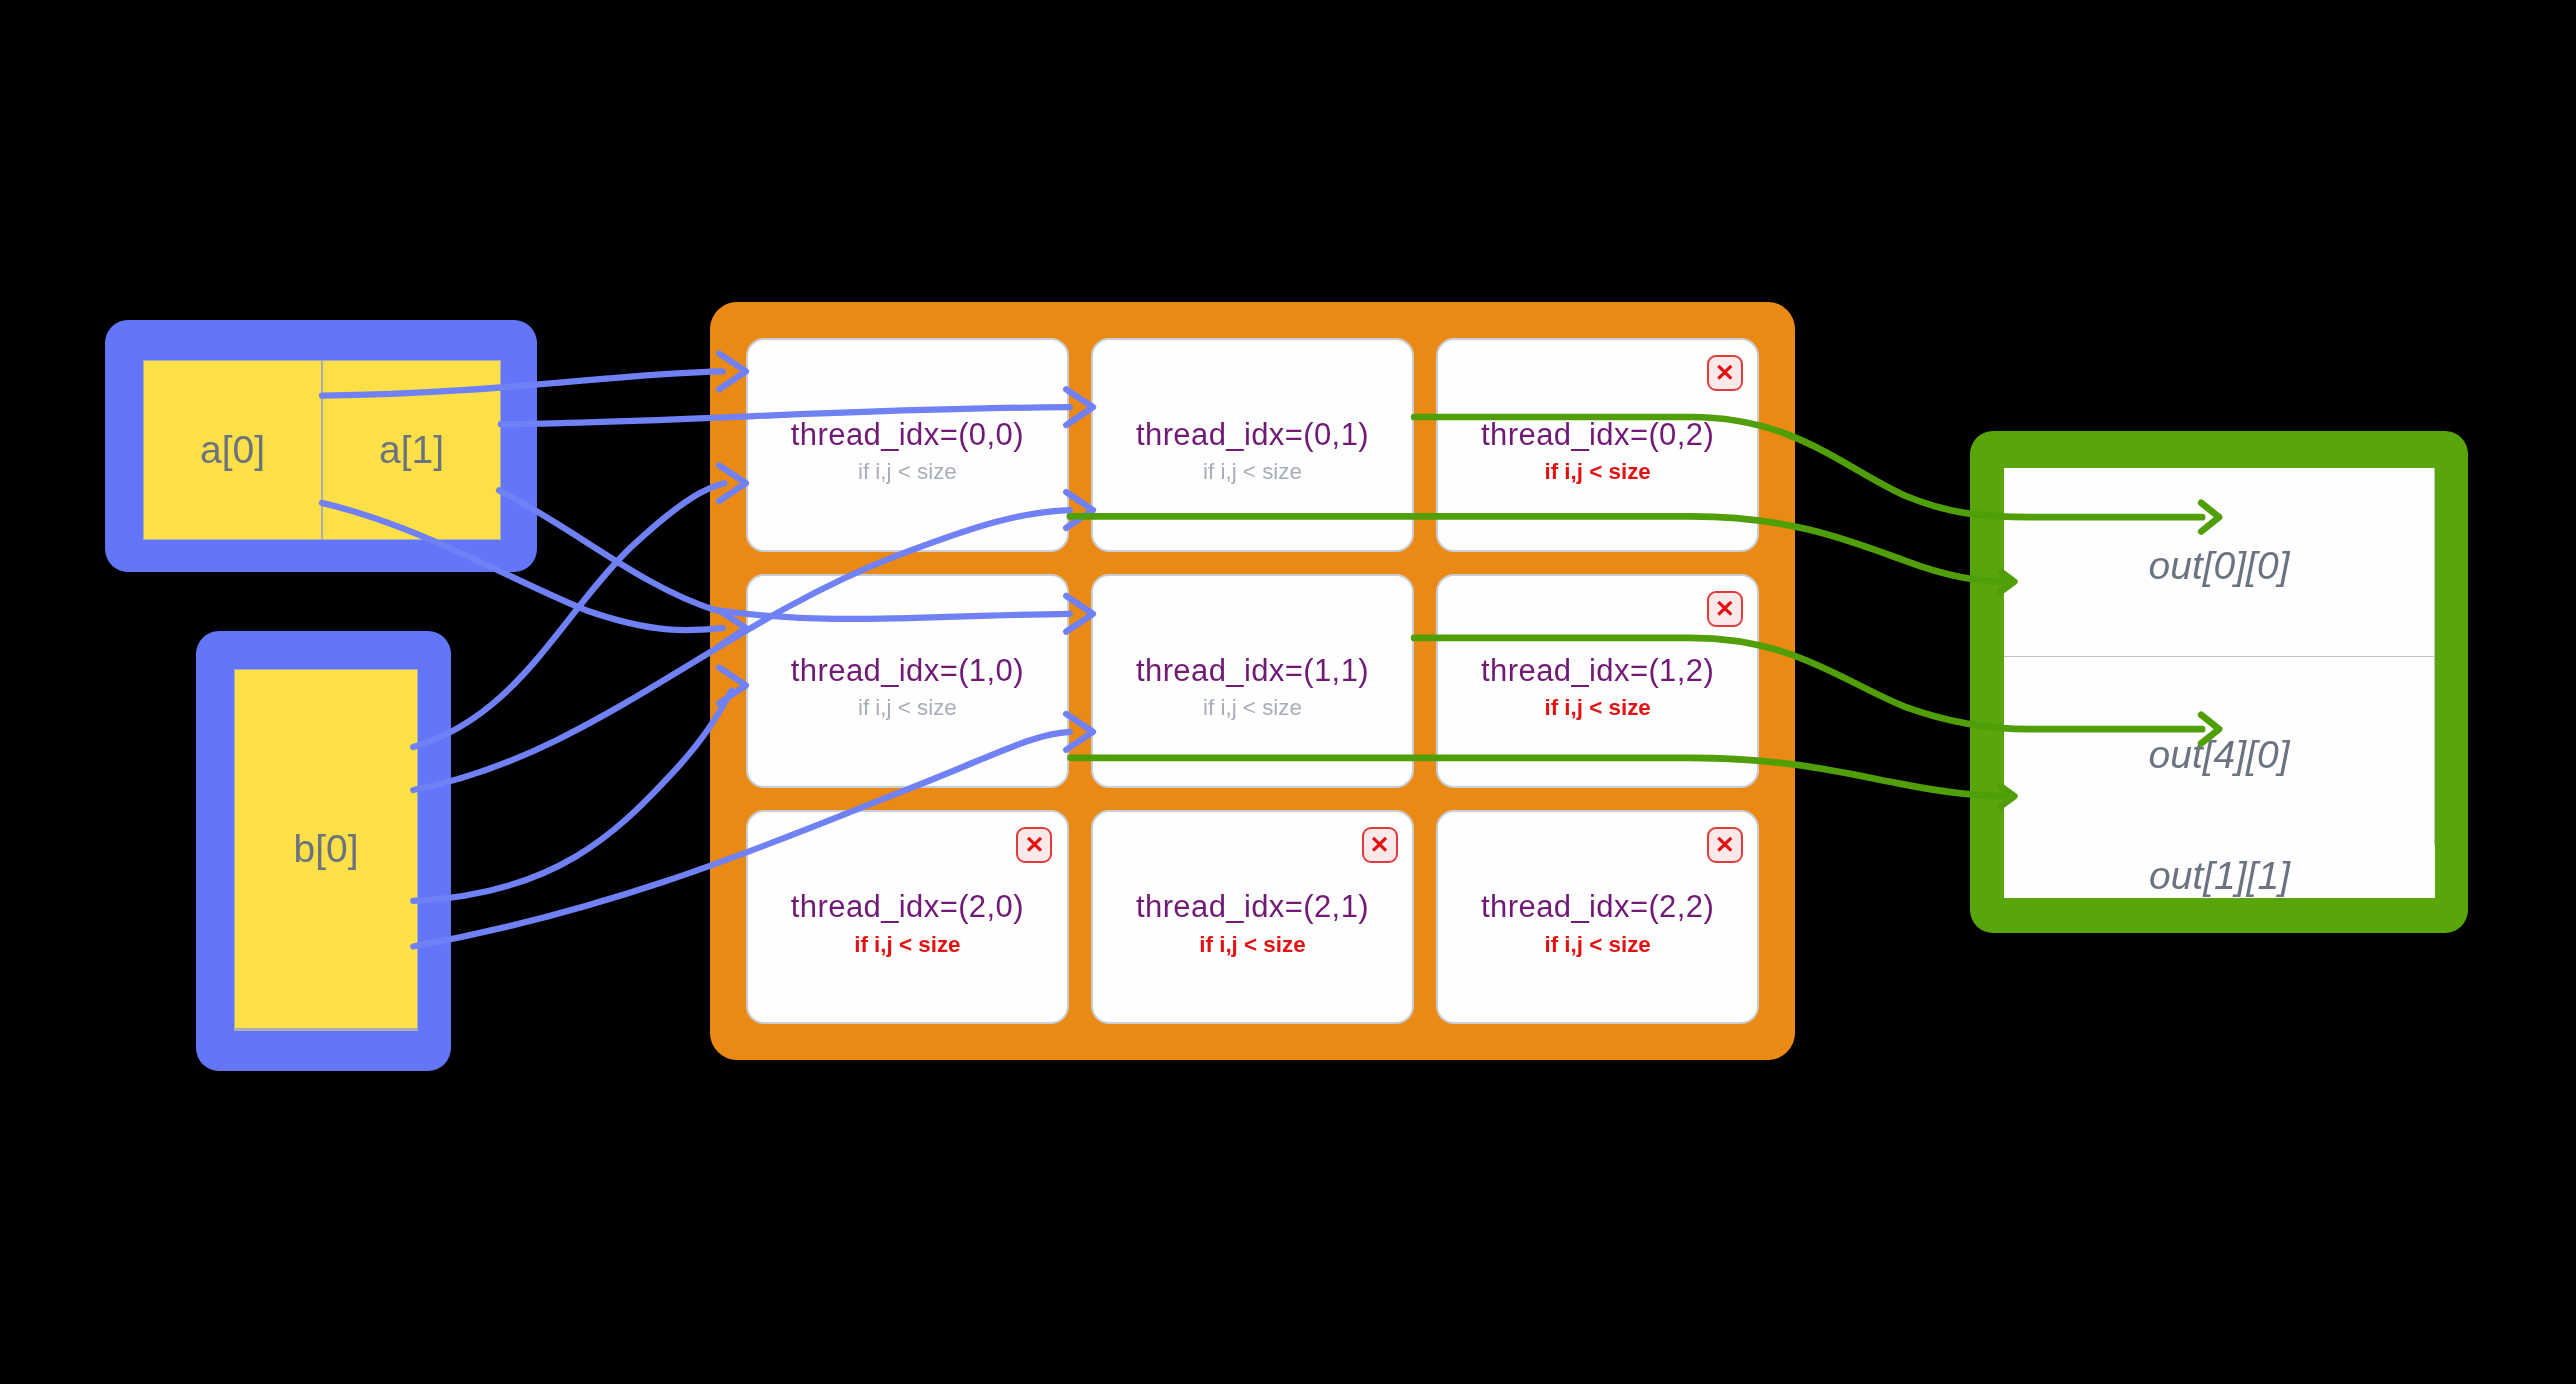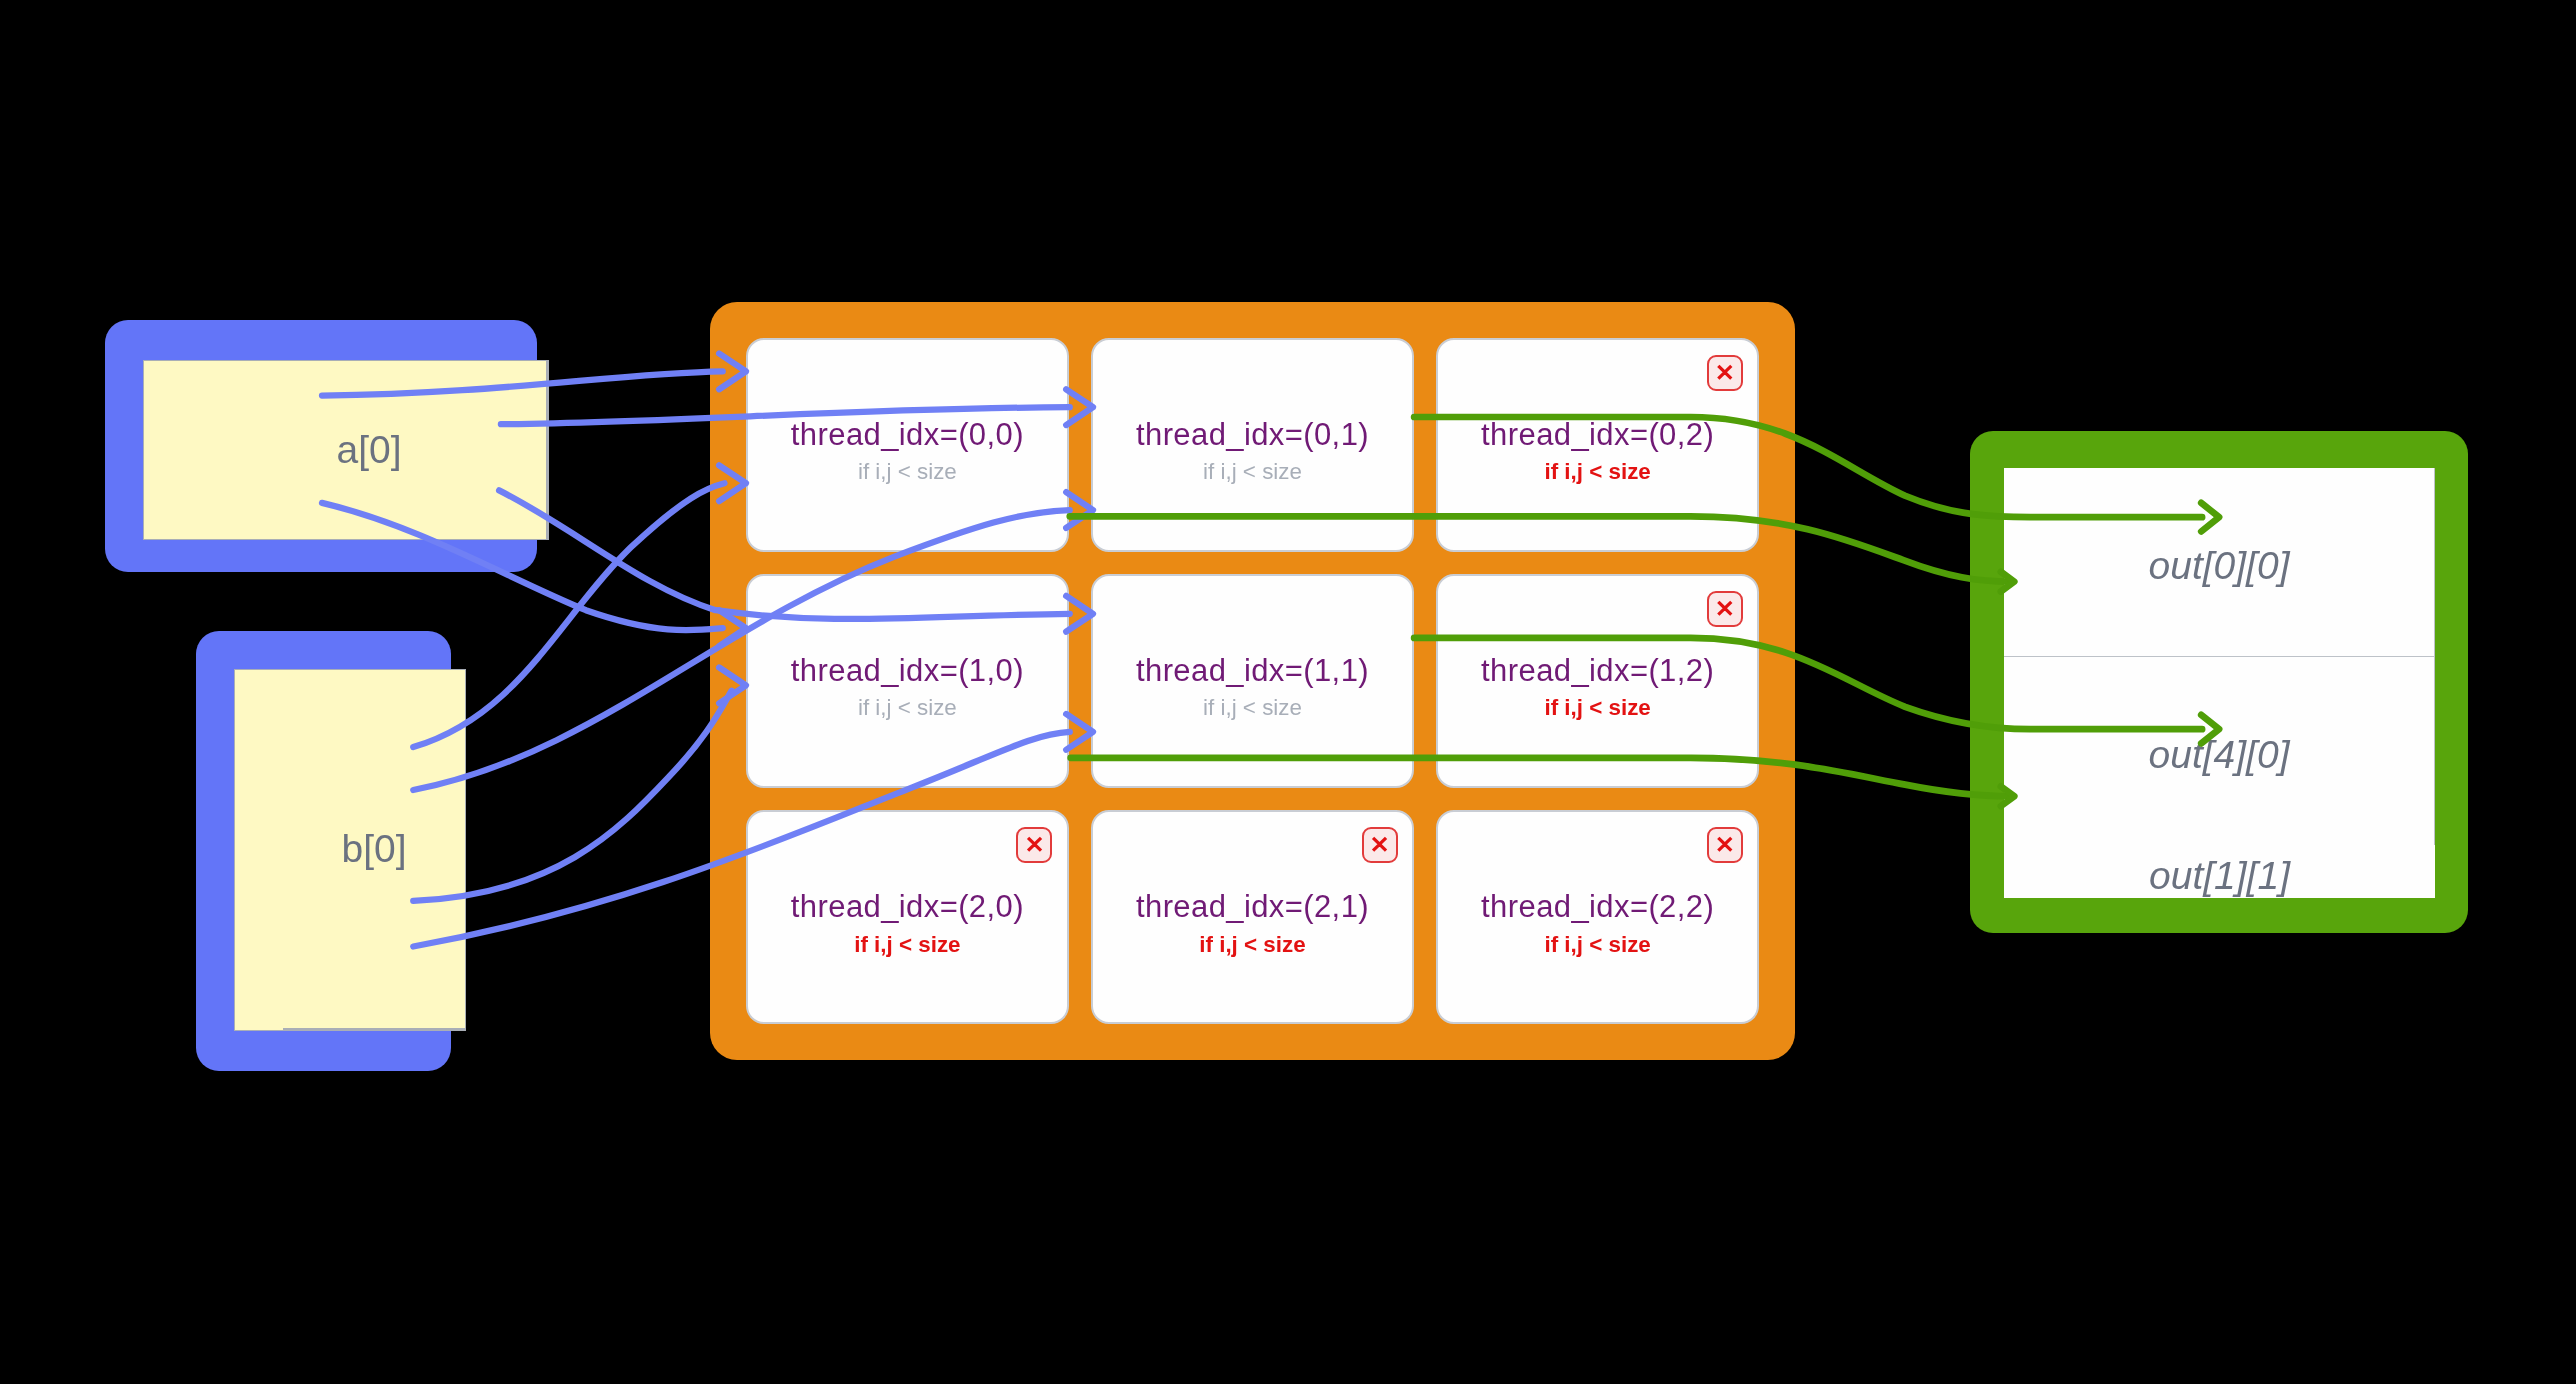--- a/index.html
+++ b/index.html
@@ -2,21 +2,21 @@
 <html style="font-size:14.3px"><head>
 <meta charset="utf-8">
 <style>
   html,body{margin:0;padding:0;background:#000;}
   #stage{
     position:relative;width:2576px;height:1385px;background:#000;overflow:hidden;
     font-family:"Liberation Sans",sans-serif;
   }
   
   .mbox{position:absolute;background:#6375F8;border-radius:23px;}
-  .mbox .inner{position:absolute;background:#fef9c3;border:1.8px solid #A9AEB6;display:flex;padding-left:48px;}
+  .mbox .inner{position:absolute;background:#fde047;border:1.8px solid #A9AEB6;display:flex;}
   #matrix-a{left:105px;top:320px;width:432px;height:252px;}
   #matrix-a .inner{left:38px;top:40px;width:356px;height:178px;}
   #matrix-b{left:196px;top:631px;width:255px;height:440px;}
   #matrix-b .inner{left:38px;top:38px;width:182px;height:360px;flex-direction:column;}
   .mcell{flex:1;display:flex;align-items:center;justify-content:center;
          font-size:39px;color:#6B7280;}
   #matrix-a .mcell:first-child{border-right:2.7px solid #A9AEB6;}
   #matrix-b .mcell:first-child{border-bottom:2.7px solid #A9AEB6;}
 
   
@@ -58,20 +58,21 @@
   #wires{position:absolute;left:0;top:0;z-index:10;pointer-events:none;}
 </style>
 </head>
 <body>
 
 <div id="stage">
 
   <div id="matrix-a" class="mbox">
     <div class="inner">
       <div class="mcell">a[0]</div>
+      <div class="mcell">a[1]</div>
     </div>
   </div>
 
   <div id="matrix-b" class="mbox">
     <div class="inner">
       <div class="mcell">b[0]</div>
     </div>
   </div>
 
   <div id="thread-grid">

